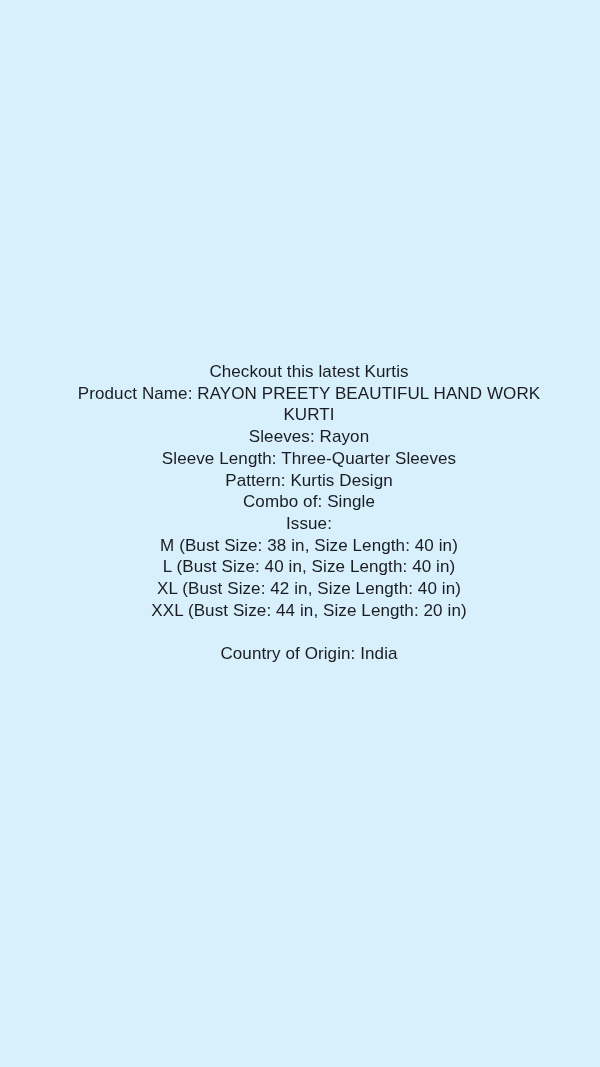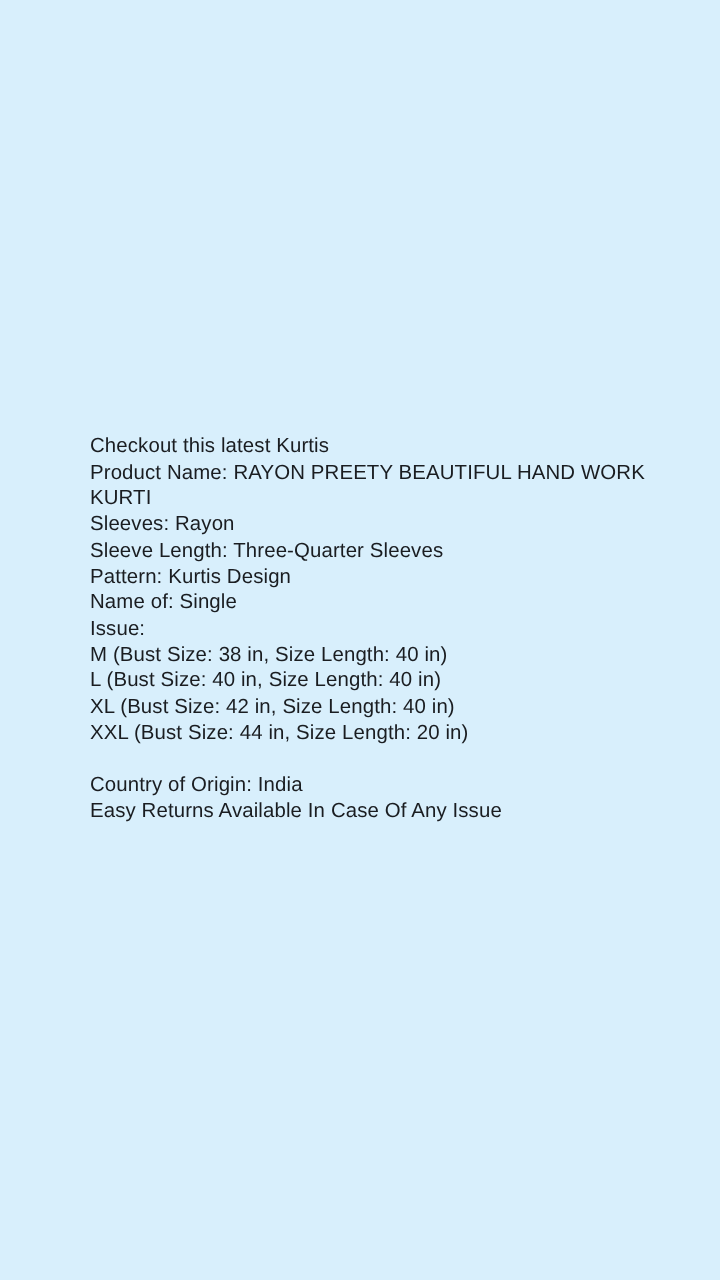--- a/index.html
+++ b/index.html
@@ -21,36 +21,36 @@
     width: 468px;
     color: #1a1d21;
     font-size: 17px;
     line-height: 21.7px;
     font-weight: 400;
     letter-spacing: 0.1px;
   }
   .text-line {
     min-height: 21.7px;
     white-space: nowrap;
+    text-align: center;
   }
 </style>
 </head>
 <body>
 
 <div class="screen">
   <div class="message-block">
     <div class="text-line">Checkout this latest Kurtis</div>
     <div class="text-line">Product Name: RAYON PREETY BEAUTIFUL HAND WORK</div>
     <div class="text-line">KURTI</div>
     <div class="text-line">Sleeves: Rayon</div>
     <div class="text-line">Sleeve Length: Three-Quarter Sleeves</div>
     <div class="text-line">Pattern: Kurtis Design</div>
-    <div class="text-line">Name of: Single</div>
+    <div class="text-line">Combo of: Single</div>
     <div class="text-line">Issue:</div>
     <div class="text-line">M (Bust Size: 38 in, Size Length: 40 in)</div>
     <div class="text-line">L (Bust Size: 40 in, Size Length: 40 in)</div>
     <div class="text-line">XL (Bust Size: 42 in, Size Length: 40 in)</div>
     <div class="text-line">XXL (Bust Size: 44 in, Size Length: 20 in)</div>
     <div class="text-line"></div>
     <div class="text-line">Country of Origin: India</div>
-    <div class="text-line">Easy Returns Available In Case Of Any Issue</div>
   </div>
 </div>
 
 </body></html>

